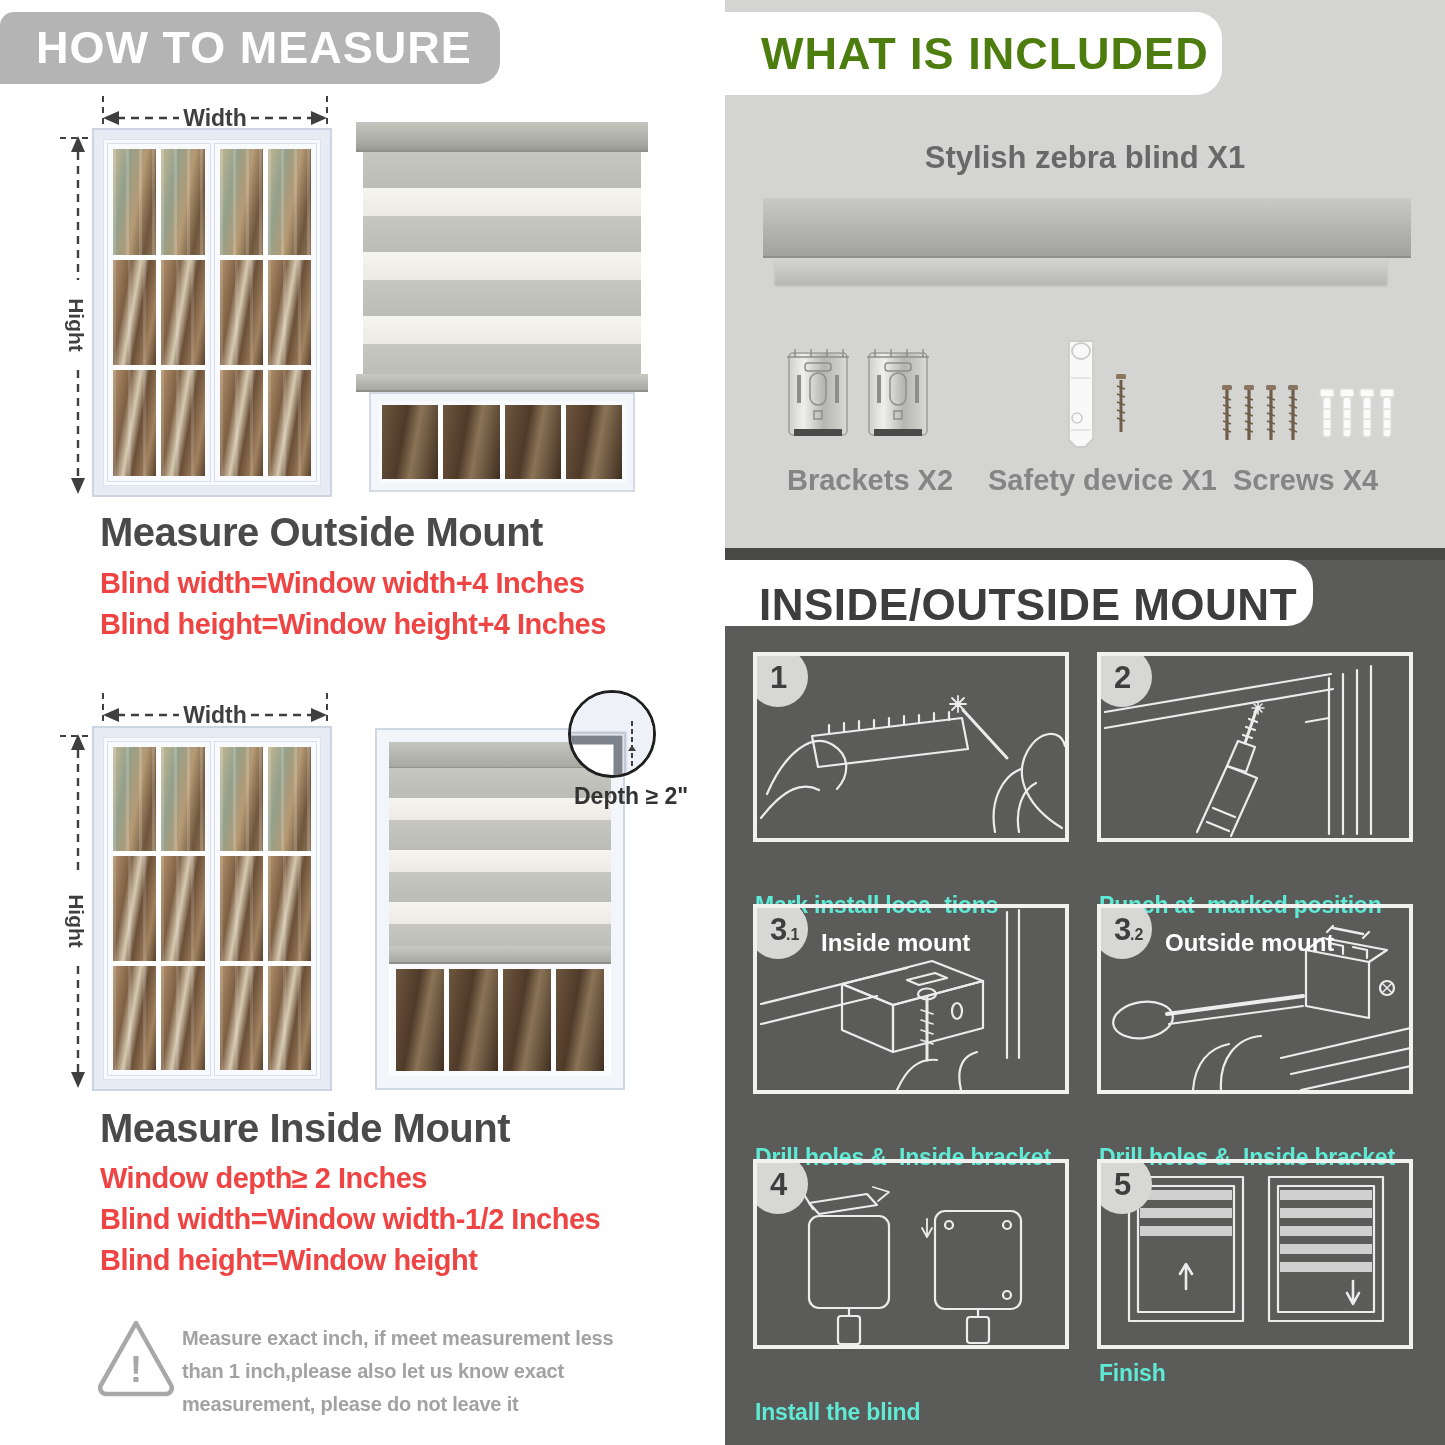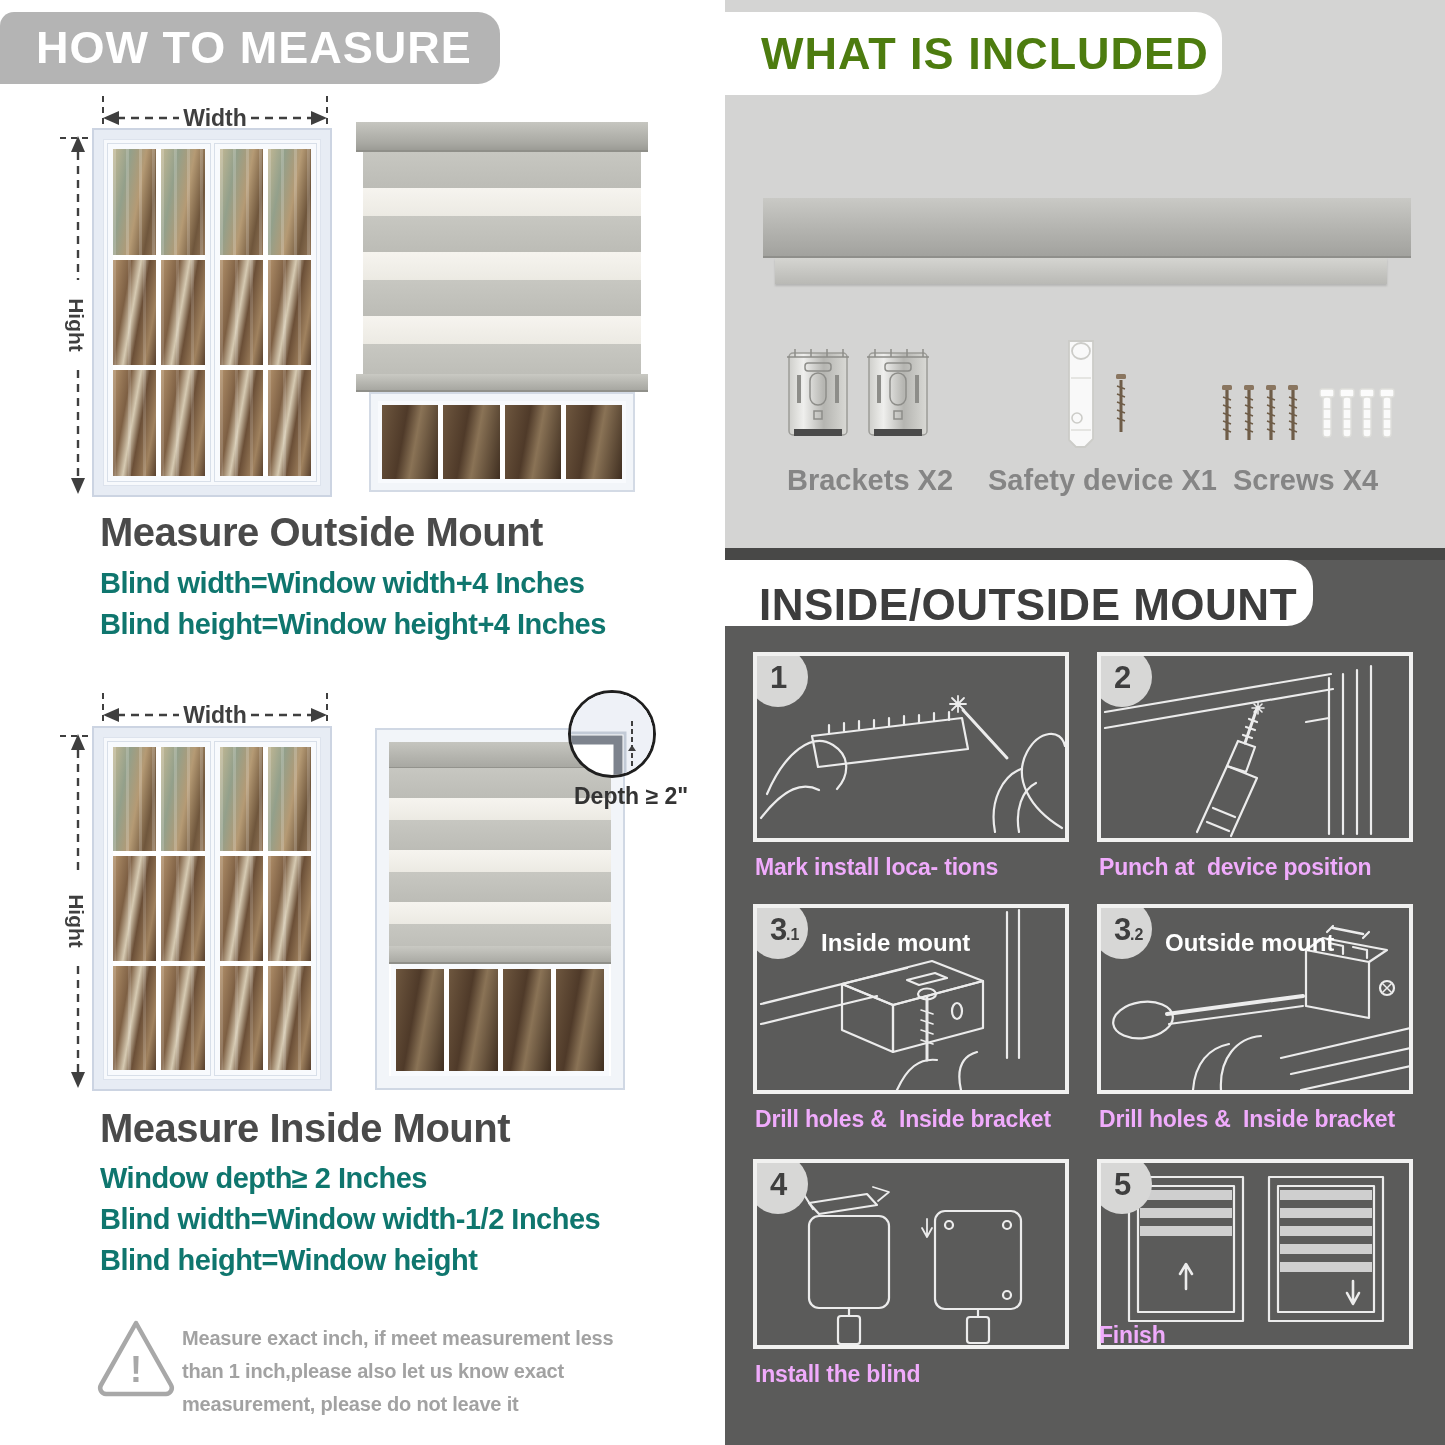--- a/index.html
+++ b/index.html
@@ -5,21 +5,21 @@
   * { margin:0; padding:0; box-sizing:border-box; }
   html,body { width:1445px; height:1445px; }
   body { position:relative; background:#ffffff; font-family:"Liberation Sans", sans-serif; font-weight:700; overflow:hidden; }
   .abs { position:absolute; }
 
   
   .hm-banner { left:0; top:12px; width:500px; height:72px; background:#b4b4b4; border-radius:14px 22px 22px 0;
                color:#fff; font-size:45px; line-height:72px; padding-left:36px; letter-spacing:1px; }
 
   .h1 { color:#4a4a4a; font-size:40px; letter-spacing:-0.5px; }
-  .formula { color:#0f766e; font-size:29px; letter-spacing:-0.5px; }
+  .formula { color:#ef4444; font-size:29px; letter-spacing:-0.5px; }
 
   
   .win { background:#e7ecf4; border:2px solid #ccd4e2; padding:9px; }
   .win-doors { display:flex; gap:5px; height:100%; background:#f7f9fc; padding:4px; border:1px solid #dde3ed; }
   .door { flex:1; border:5px solid #f8fafd; outline:1px solid #d8dfe9; background:#fff;
           display:grid; grid-template-columns:1fr 1fr; grid-template-rows:1fr 1fr 1fr; gap:5px; }
   .pane { background:
       repeating-linear-gradient(90deg, rgba(255,255,255,0.14) 0 3px, rgba(0,0,0,0) 3px 15px),
       linear-gradient(100deg,#b3926c 0%,#7d5f43 30%,#d6cab2 46%,#6b4f37 60%,#a0825f 82%,#58402d 100%); }
   .door .pane:nth-child(-n+2) { background:
@@ -78,21 +78,21 @@
   .mount-section { left:725px; top:548px; width:720px; height:897px; background:#5b5b5a; }
   .dark-strip { position:absolute; left:0; top:0; width:100%; height:12px; background:#484847; }
   .mount-banner { position:absolute; left:0; top:12px; width:588px; height:66px; background:#fff; border-radius:0 26px 26px 0;
       color:#3d3d3d; font-size:44px; line-height:90px; padding-left:34px; letter-spacing:0.5px; }
   .panel { position:absolute; width:316px; height:190px; border:4px solid #f1f1f0; overflow:hidden; }
   .illus { position:absolute; left:0; top:0; stroke:#ececec; fill:none; stroke-width:2.2; stroke-linecap:round; stroke-linejoin:round; }
   .badge { position:absolute; top:-9px; left:-9px; width:60px; height:60px; border-radius:50%; background:#d7d7d6; color:#3f3f3f; }
   .badge .num { position:absolute; left:22px; top:13px; font-size:31px; }
   .badge .sub { position:absolute; left:38px; top:27px; font-size:16px; }
   .ptitle { position:absolute; left:64px; top:21px; color:#fff; font-size:24px;text-align:center; }
-  .caption { position:absolute; color:#f0abfc; font-size:23px; white-space:pre-wrap; letter-spacing:-0.2px; }
+  .caption { position:absolute; color:#5eead4; font-size:23px; white-space:pre-wrap; letter-spacing:-0.2px;margin-top:38px; }
   .sfill { fill:#cfcfcf; stroke:none; }
 </style>
 </head>
 <body>
 
 <svg width="0" height="0" style="position:absolute">
   <defs>
     <linearGradient id="metal" x1="0" y1="0" x2="1" y2="0">
       <stop offset="0" stop-color="#cfcfcb"></stop>
         <stop offset="0.25" stop-color="#efefed"></stop>
@@ -234,20 +234,21 @@
   <text x="41" y="66" font-size="36" text-anchor="middle" fill="#a8a8a8" font-family="Liberation Sans, sans-serif" font-weight="700">!</text>
 </svg>
 <div class="abs warn-text" style="left:182px;top:1322px;width:470px;">Measure exact inch, if meet measurement less
 than 1 inch,please also let us know exact
 measurement, please do not leave it</div>
 
 <div class="abs inc-section">
   <div class="abs inc-banner">
     <span>WHAT IS INCLUDED</span>
   </div>
+  <div class="abs inc-blind-label">Stylish zebra blind X1</div>
   <div class="abs cassette-bar"></div>
   <div class="abs cassette-under"></div>
 
   <svg class="abs" style="left:60px;top:345px;" width="150" height="100" viewBox="0 0 150 100">
     <g stroke="#9c9c98" stroke-width="1.5" fill="url(#metal)">
       <rect x="4" y="8" width="58" height="82" rx="4"></rect>
       <rect x="84" y="8" width="58" height="82" rx="4"></rect>
     </g>
     <g stroke="#8d8d89" stroke-width="1.5" fill="none">
       <path d="M2,12 h62 M82,12 h62"></path>
@@ -365,21 +366,21 @@
       <path d="M142,79 l9,3 M145,71 l9,3 M148,63 l8,3"></path>
       <path d="M157,46 v12 M151,52 h12 M153,48 l8,8 M161,48 l-8,8" stroke-width="1.6"></path>
       <path d="M112,152 l22,9 M106,166 l22,9"></path>
     </svg>
     <div class="badge">
       <span class="num">2</span>
       <span class="sub"></span>
     </div>
     <div class="ptitle"></div>
   </div>
-  <div class="caption" style="left:374px;top:306px;">Punch at  device position</div>
+  <div class="caption" style="left:374px;top:306px;">Punch at  marked position</div>
 
   <div class="panel" style="left:28px;top:356px;">
     <svg class="illus" width="310" height="182" viewBox="0 0 310 182">
       <path d="M4,96 L150,60 M4,116 L120,88"></path>
       <path d="M250,4 V150 M262,2 V150"></path>
       <path d="M85,76 L175,53 L226,73 L136,97 Z"></path>
       <path d="M136,97 L226,73 L226,120 L136,144 Z"></path>
       <path d="M85,76 L136,97 L136,144 L85,122 Z"></path>
       <path d="M150,72 l28,-7 l12,5 l-28,7 Z"></path>
       <ellipse cx="170" cy="86" rx="9" ry="5.5"></ellipse>

